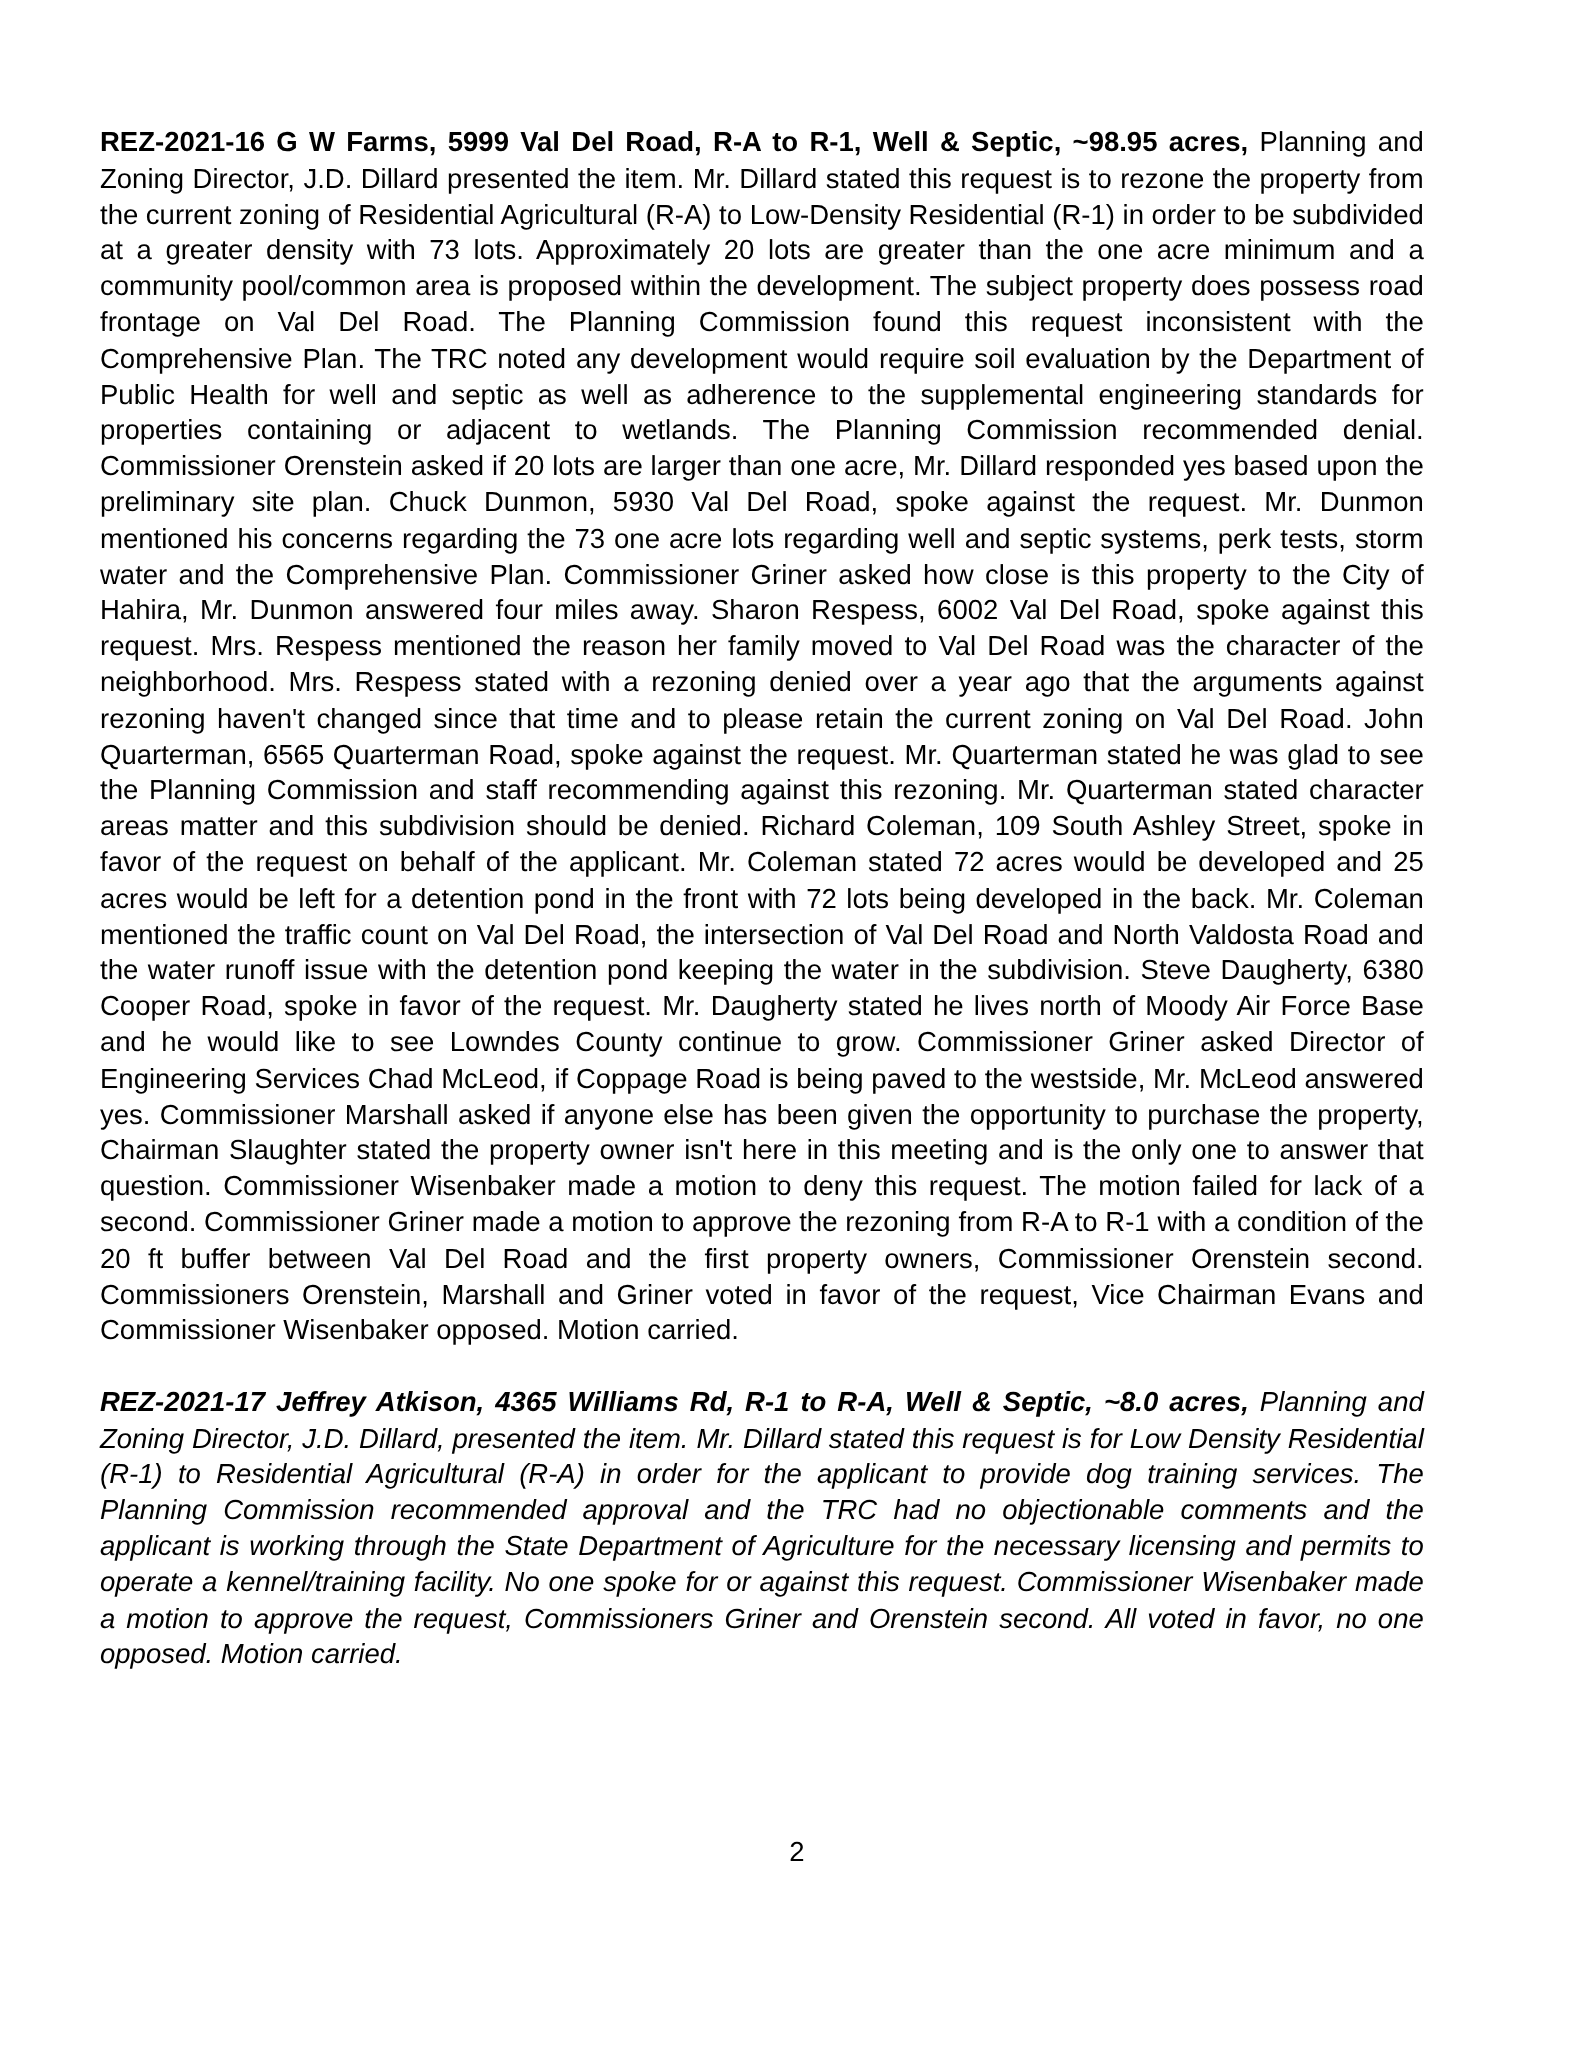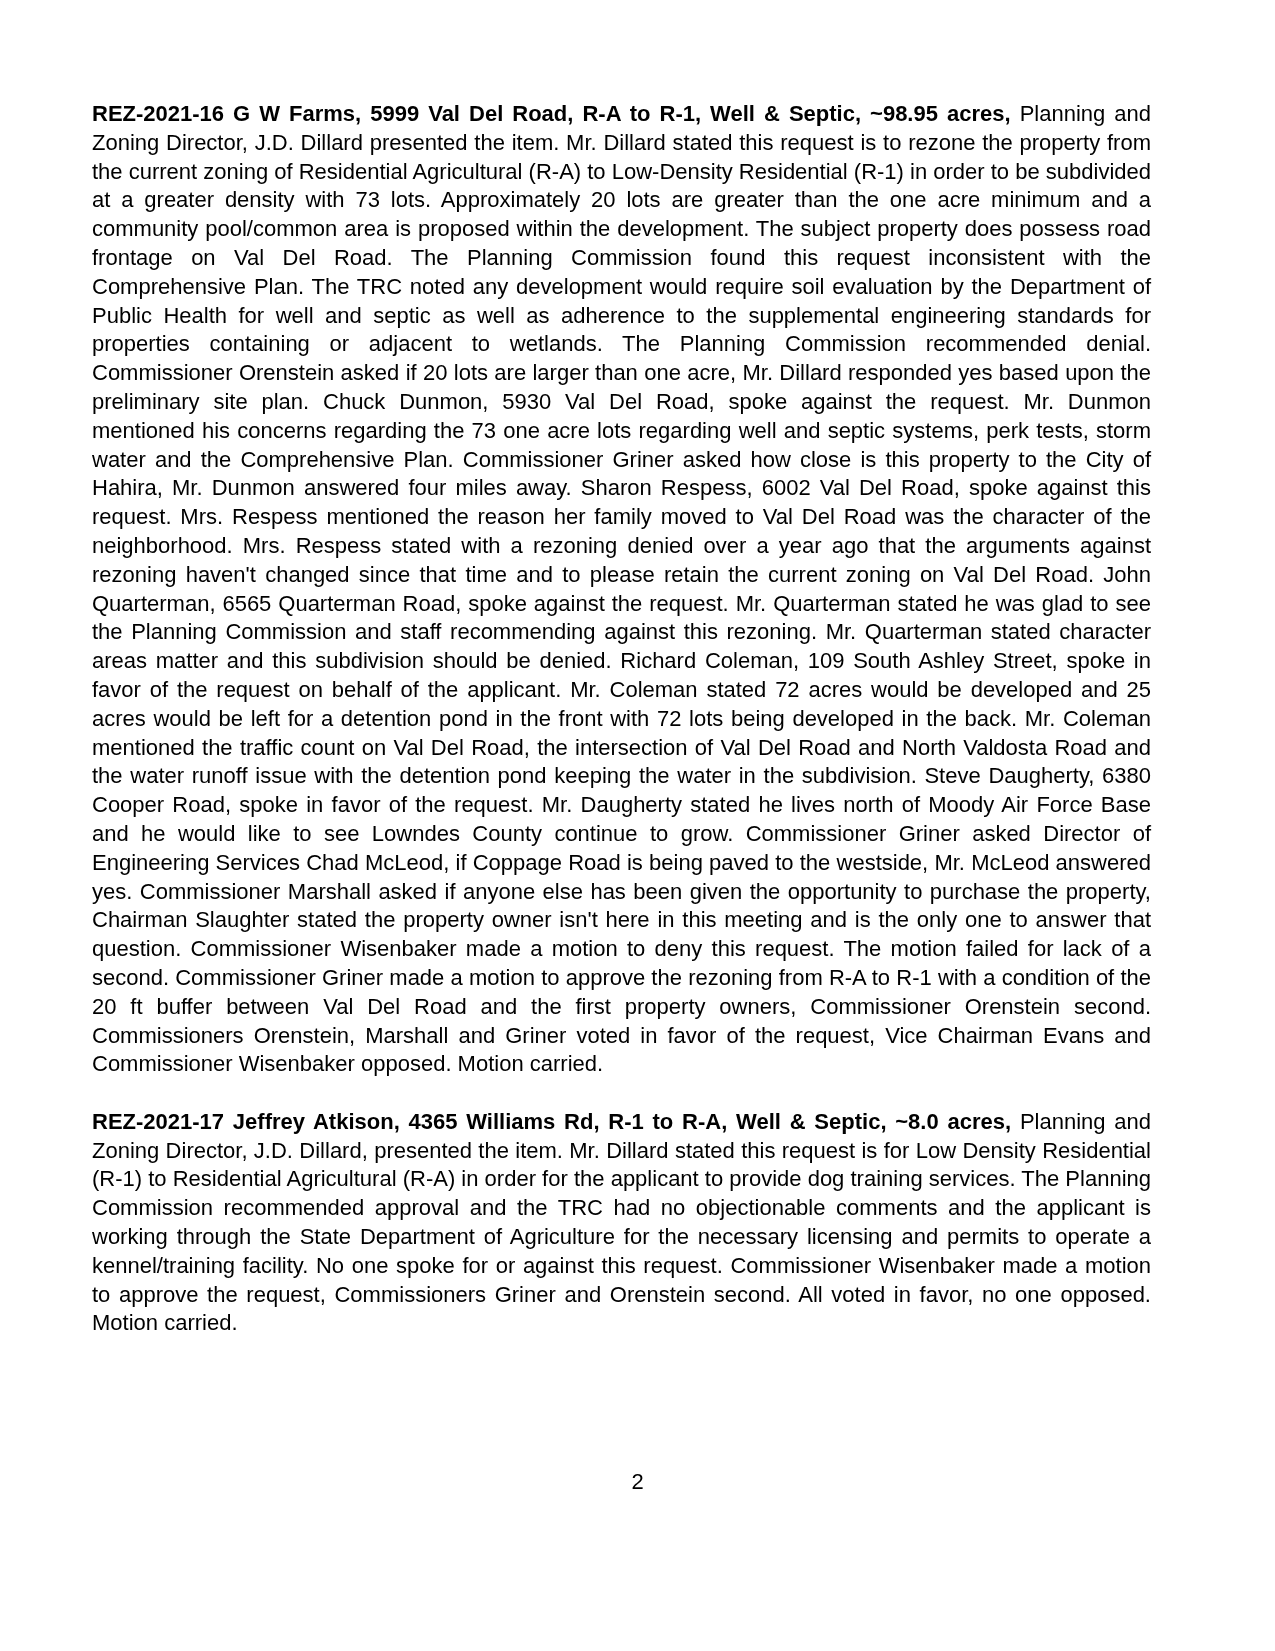--- a/index.html
+++ b/index.html
@@ -9,29 +9,30 @@
     width: 1275px;
     height: 1651px;
     margin: 0 auto;
     background: #ffffff;
     color: #000000;
     font-family: "Liberation Sans", sans-serif;
     overflow: hidden;
   }
   .content {
     position: absolute;
-    left: 92px;
+    left: 80px;
     top: 100px;
     width: 1059px;
     font-size: 22px;
     line-height: 28.8px;
     text-align: justify;
   }
   .content p + p {
     margin-top: 28.8px;
+    font-style: italic;
   }
   .lead {
     font-weight: bold;
   }
   .page-number {
     position: absolute;
     left: 0;
     right: 0;
     top: 1468px;
     text-align: center;

